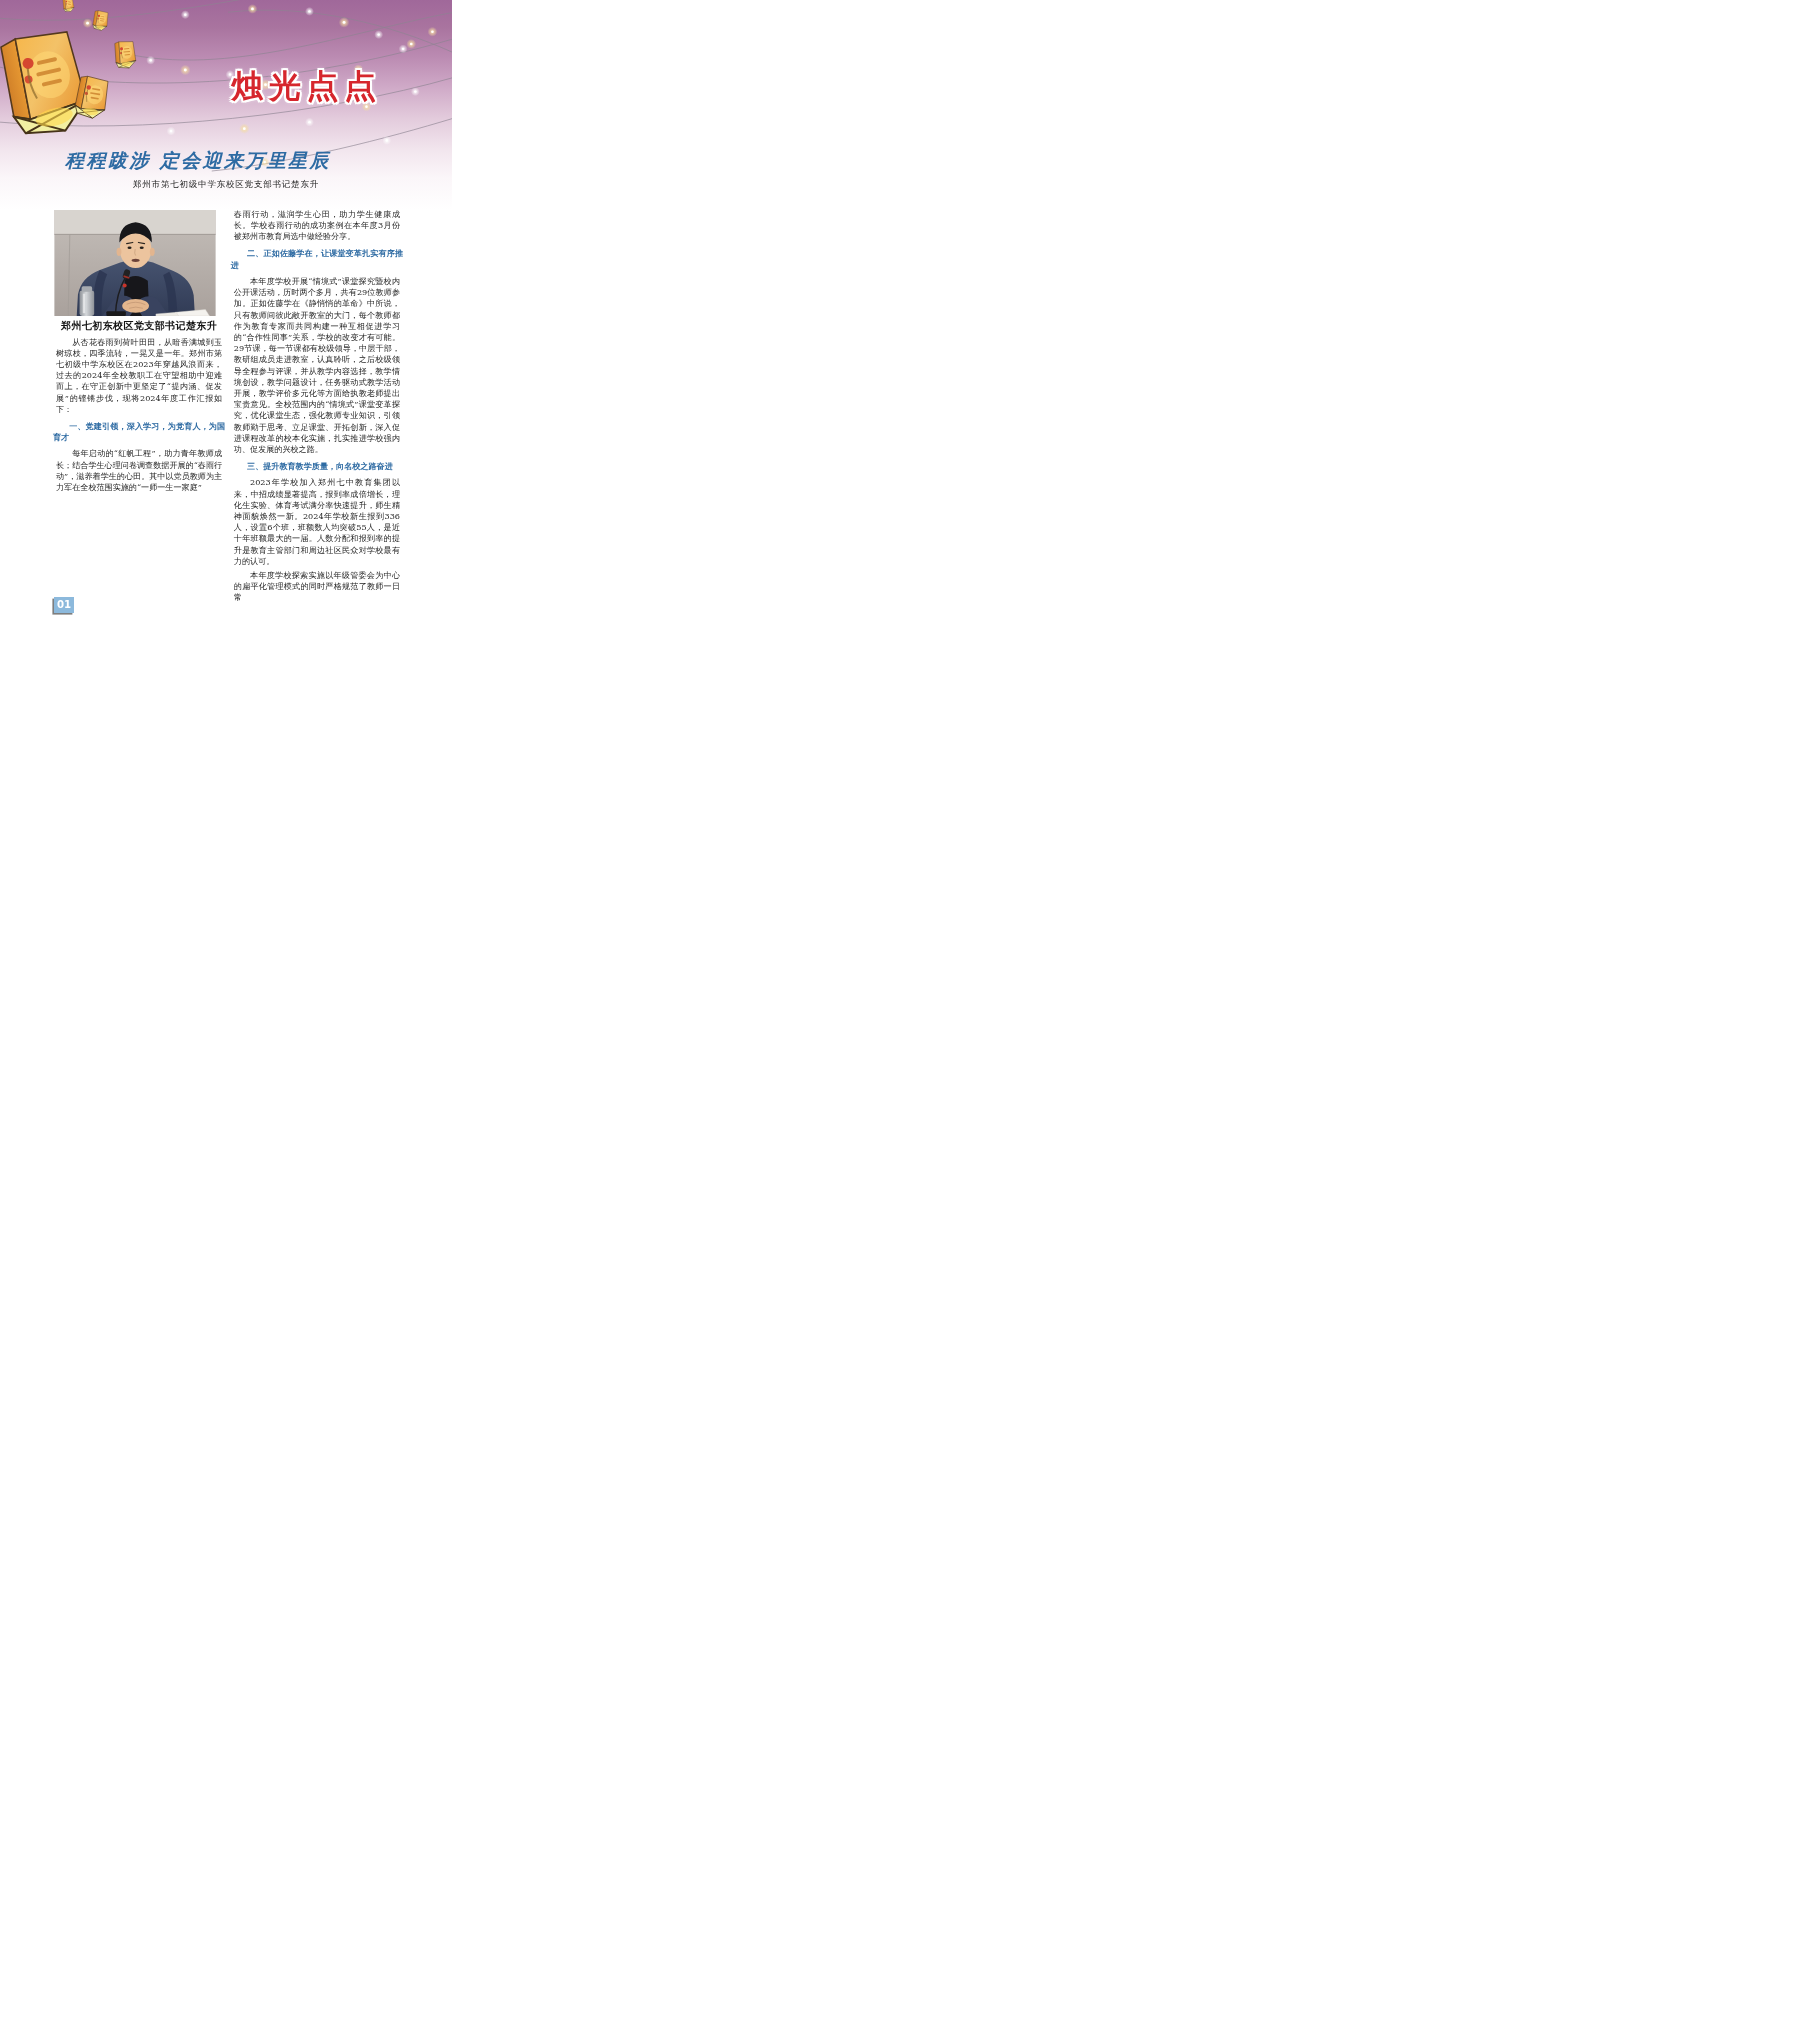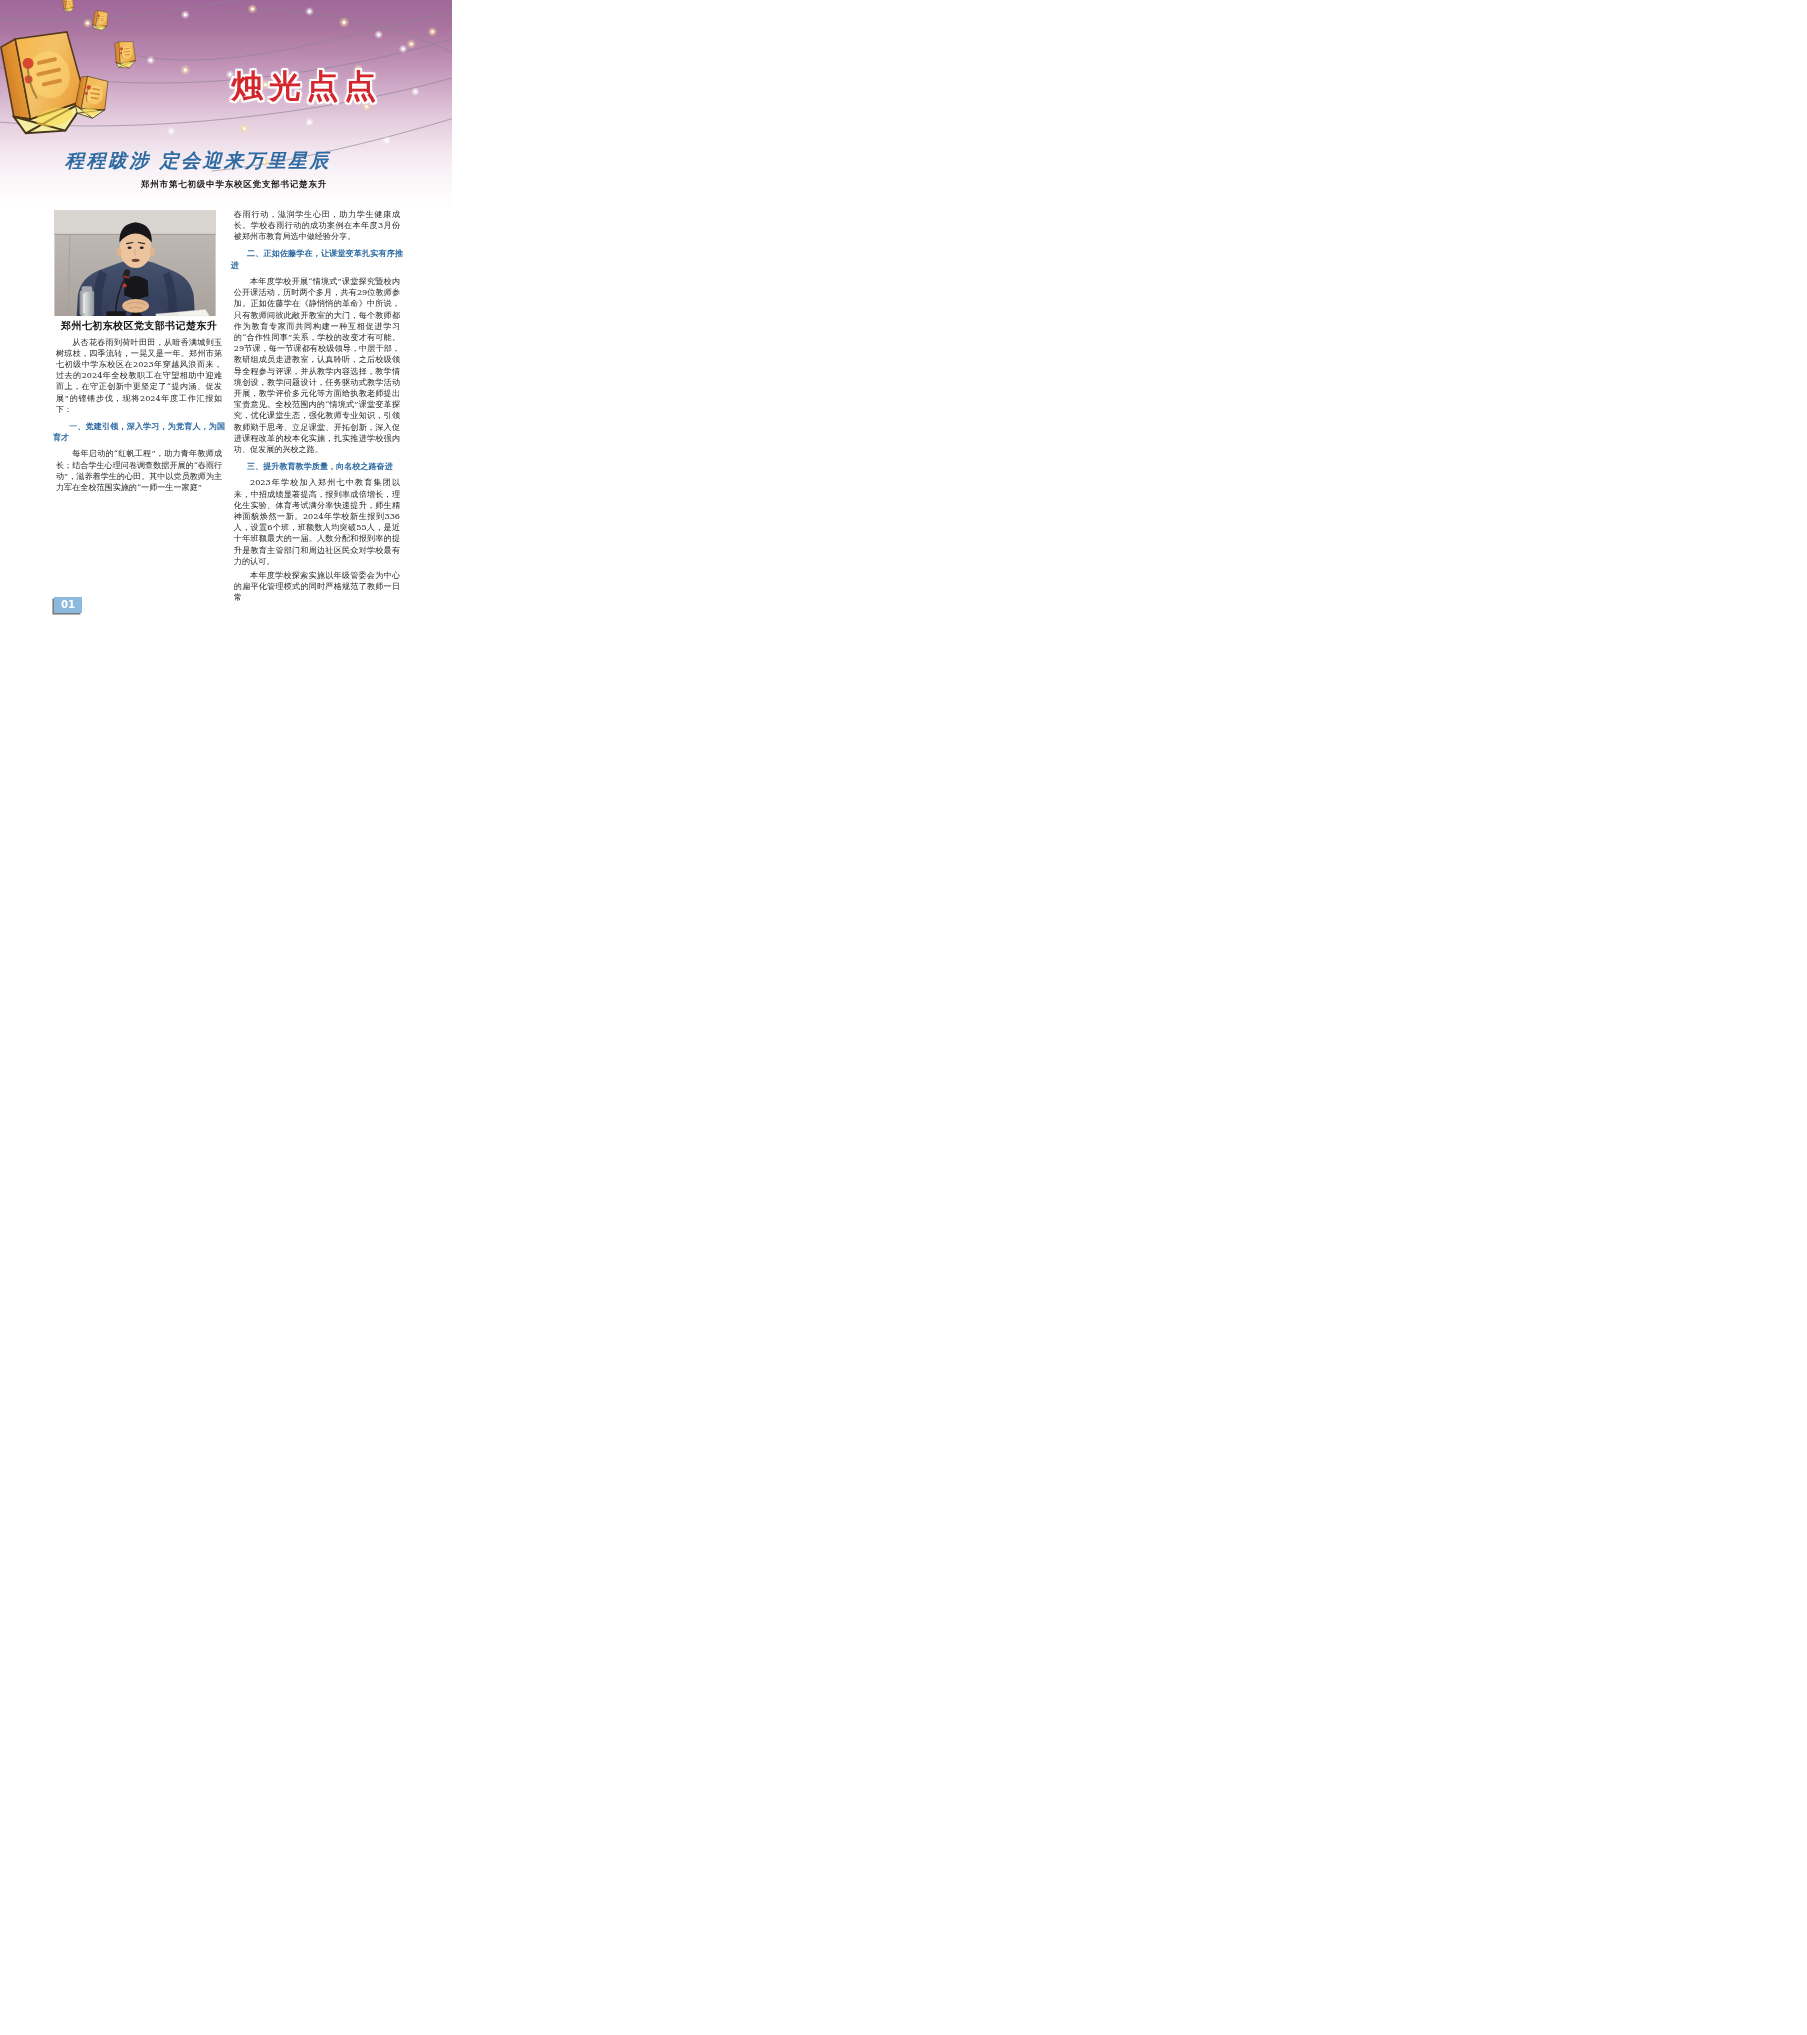--- a/index.html
+++ b/index.html
@@ -21,40 +21,40 @@
     color:#d6262d;white-space:nowrap;
     text-shadow:0 0 0.8px #fff,2px 0 0 #fff,-2px 0 0 #fff,0 2px 0 #fff,0 -2px 0 #fff,
                 1.6px 1.6px 0 #fff,-1.6px 1.6px 0 #fff,1.6px -1.6px 0 #fff,-1.6px -1.6px 0 #fff,0 0 4.9px #fff;
   }
   .article-title{
     position:absolute;top:148px;left:0;width:396px;text-align:center;
     font-size:19px;font-weight:700;font-style:italic;letter-spacing:2.4px;
     color:#2e6ba3;white-space:nowrap;
   }
   .byline{
-    position:absolute;top:179px;left:8px;width:452px;text-align:center;
-    font-size:8.5px;font-weight:700;letter-spacing:0.8px;color:#1b1b1b;
+    position:absolute;top:179px;left:0;width:452px;text-align:center;
+    font-size:8.5px;font-weight:400;letter-spacing:0.8px;color:#1b1b1b;
   }
   
   .main{position:absolute;top:206px;left:53px;width:350px;display:flex;gap:5.7px;}
   .col{width:173px;font-size:8.1px;line-height:11.2px;}
   .para{margin:3px;text-align:justify;}
   .body-text{text-indent:2em;}
   .no-indent{text-indent:0;}
   .sec-heading{color:#2e6ba3;font-weight:700;text-indent:2em;margin:5.7px 0 5.3px 0;}
   
   .photo-frame{margin:3.7px 0 0 0.8px;width:162px;height:106px;display:block;}
   .photo-caption{
     margin-top:4px;text-align:center;font-family:"DejaVu Sans","Liberation Sans",sans-serif;
     font-size:10px;font-weight:700;color:#141414;letter-spacing:0.4px;
   }
   .left-text{margin-top:5.7px;}
   
   .page-badge{
-    position:absolute;left:54px;top:597px;width:28px;height:16.3px;
+    position:absolute;left:54px;top:597px;width:20px;height:16.3px;
     background:#8cb9dc;color:#ffffff;text-align:center;line-height:16.3px;
     font-family:"DejaVu Sans","Liberation Sans",sans-serif;font-size:10.2px;font-weight:700;
     box-shadow:-1.6px 1.6px 0 #7e7e7e;
   }
 </style>
 </head>
 <body>
 
 <div class="header-bg"></div>
 

